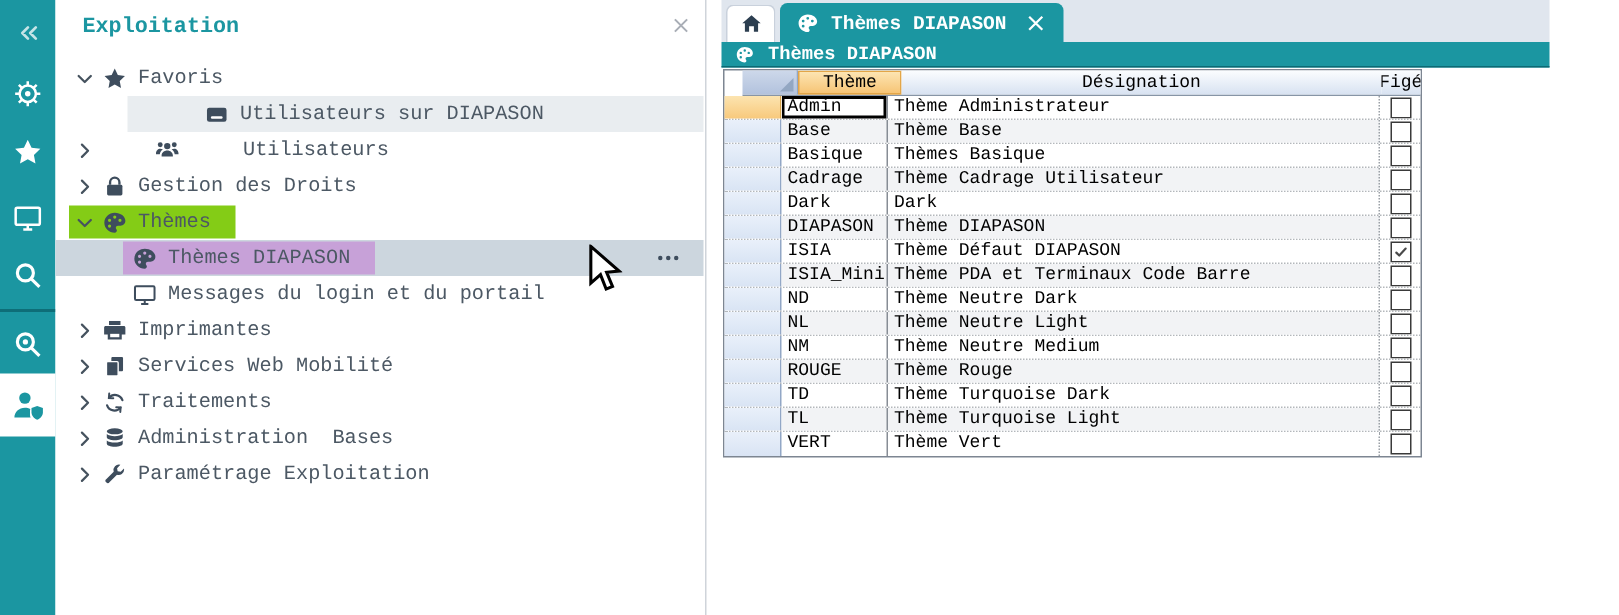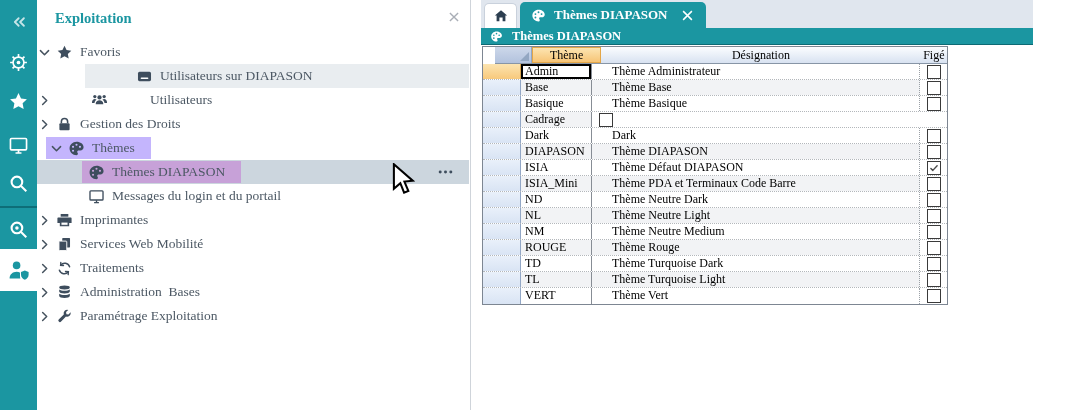--- a/index.html
+++ b/index.html
@@ -1,17 +1,17 @@
 <!DOCTYPE html>
 <html><head>
 <meta charset="utf-8">
 <style>
   html,body{margin:0;padding:0;background:#fff;}
   .page{position:relative;width:1033px;height:410px;overflow:hidden;background:#fff;
-        font-family:Liberation Serif, serif;-webkit-font-smoothing:antialiased;}
+        font-family:Liberation Mono, monospace;-webkit-font-smoothing:antialiased;}
   .ic{display:inline-flex;flex:none;}
   .ic svg{display:block;width:100%;height:100%;}
 
   
   .rail{position:absolute;left:0;top:0;width:37px;height:410px;background:#1b96a1;}
   .rail-item{position:absolute;left:0;width:37px;height:42px;display:flex;align-items:center;
              justify-content:center;color:#fff;cursor:pointer;}
   .rail-item .ic{width:21px;height:21px;}
   .rail-item.small .ic{width:18px;height:18px;opacity:.75;}
   .rail-item.active{background:#fff;color:#1b96a1;}
@@ -23,28 +23,28 @@
         border-right:1px solid #cfd4da;box-sizing:border-box;}
   .tree-title{position:absolute;left:18px;top:10px;font-size:14.5px;font-weight:bold;color:#1b96a1;}
   .tree-close{position:absolute;right:9px;top:10px;width:14px;height:14px;color:#a9aeb6;cursor:pointer;}
   .tree-rows{position:absolute;top:40px;left:0;right:1px;}
   .trow{height:24px;display:flex;align-items:center;font-size:13.5px;color:#4c5864;
         position:relative;cursor:pointer;}
   .trow .lbl{white-space:pre;}
   .trow .ic{width:17px;height:17px;color:#3e4d5d;margin-right:7px;}
   .trow .chev{width:15px;height:15px;color:#46535f;margin-right:4px;flex:none;display:inline-flex;}
   .trow .chev svg{width:100%;height:100%;}
-  .lvl0{}
+  .lvl0{padding-left:12px;}
   .lvl1{padding-left:51px;}
   .trow.shaded-light{background:#e9edf0;margin-left:48px;}
   .trow.shaded-selected{background:#ccd6de;}
   .trow.pinkrow{padding-left:9px;}
   .trow.purplerow{padding-left:45px;}
   .hl{display:flex;align-items:center;height:22px;padding:0 16px 0 3px;}
-  .hl-pink{background:#c4b5fd;}
+  .hl-pink{background:#84cc16;}
   .hl-purple{background:#c7a1d8;padding-left:6px;}
   .ellipsis{position:absolute;right:8px;top:50%;transform:translateY(-50%);width:17px;height:17px;
             color:#1b96a1;cursor:pointer;}
 
   
   .main{position:absolute;left:481px;top:0;width:598px;height:410px;}
   .tabstrip{position:absolute;top:0;left:0;right:0;height:28px;background:#e0e6ee;
             display:flex;align-items:flex-end;}
   .tab-home{width:33px;height:25px;margin-left:3px;background:#fff;border:1px solid #c9d1dc;
             border-bottom:none;border-radius:5px 5px 0 0;display:flex;align-items:center;
@@ -62,21 +62,21 @@
 
   
   .grid{position:absolute;left:1px;top:46px;border:1px solid #7d8692;font-size:12px;
         color:#000;background:#fff;width:464px;}
   .grow{display:flex;height:16px;box-sizing:border-box;border-bottom:1px dotted #b3b7bb;}
   .grow:last-child{border-bottom:none;}
   .grow.ghead{height:17px;border-bottom:1px solid #8795a6;margin-left:12px;}
   .gc{box-sizing:border-box;overflow:hidden;white-space:nowrap;line-height:15px;}
   .c-sel{width:38px;border-right:1px solid #92a7c6;background:linear-gradient(#e9f0fa,#d9e4f4);cursor:pointer;}
   .c-theme{width:71px;padding-left:4px;border-right:1px solid #878d95;cursor:text;}
-  .c-desig{width:328px;padding-left:20px;border-right:1px dotted #9aa0a6;cursor:text;}
+  .c-desig{width:328px;padding-left:4px;border-right:1px dotted #9aa0a6;cursor:text;}
   .c-fige{width:27px;display:flex;align-items:center;justify-content:center;}
   .grow.zebra .c-theme,.grow.zebra .c-desig{background:#f2f3f5;}
   .h{display:flex;align-items:center;justify-content:center;padding:0;cursor:pointer;}
   .h-sel{background:linear-gradient(#cdd8ea,#b2c2dd);position:relative;}
   .h-sel:after{content:'';position:absolute;right:2px;bottom:2px;border-style:solid;
                border-width:0 0 9px 9px;border-color:transparent transparent #93a7c2 transparent;}
   .h-theme{background:linear-gradient(#fde7b6,#f6c272);box-shadow:inset 0 0 0 1px #e3a648;}
   .h-desig,.h-fige{background:linear-gradient(#fbfdff,#d8e2f1);}
   .c-sel.rowactive{background:linear-gradient(#fce4b0,#f8c97c);border-right-color:#d9a54e;}
   .c-theme.focused{box-shadow:inset 0 0 0 2px #000;background:#fff;}
@@ -400,27 +400,28 @@
           </div><div class="grow zebra">
             <div class="gc c-sel"></div>
             <div class="gc c-theme">Base</div>
             <div class="gc c-desig">Thème Base</div>
             <div class="gc c-fige">
               <span class="cb"></span>
             </div>
           </div><div class="grow">
             <div class="gc c-sel"></div>
             <div class="gc c-theme">Basique</div>
-            <div class="gc c-desig">Thème Basique</div>
+            <div class="gc c-desig">Thèmes Basique</div>
             <div class="gc c-fige">
               <span class="cb"></span>
             </div>
           </div><div class="grow zebra">
             <div class="gc c-sel"></div>
             <div class="gc c-theme">Cadrage</div>
+            <div class="gc c-desig">Thème Cadrage Utilisateur</div>
             <div class="gc c-fige">
               <span class="cb"></span>
             </div>
           </div><div class="grow">
             <div class="gc c-sel"></div>
             <div class="gc c-theme">Dark</div>
             <div class="gc c-desig">Dark</div>
             <div class="gc c-fige">
               <span class="cb"></span>
             </div>

